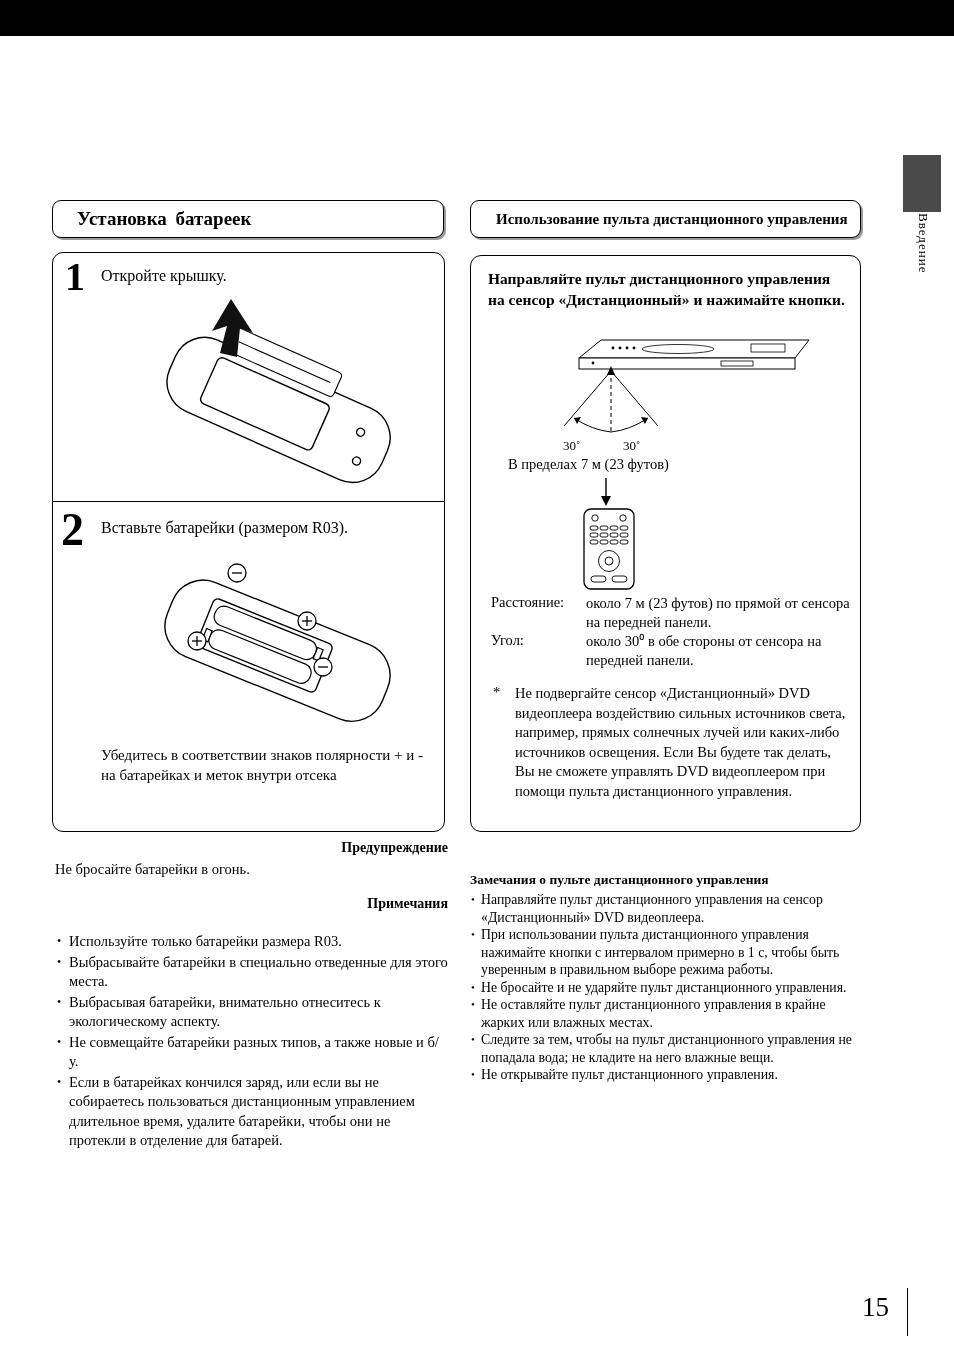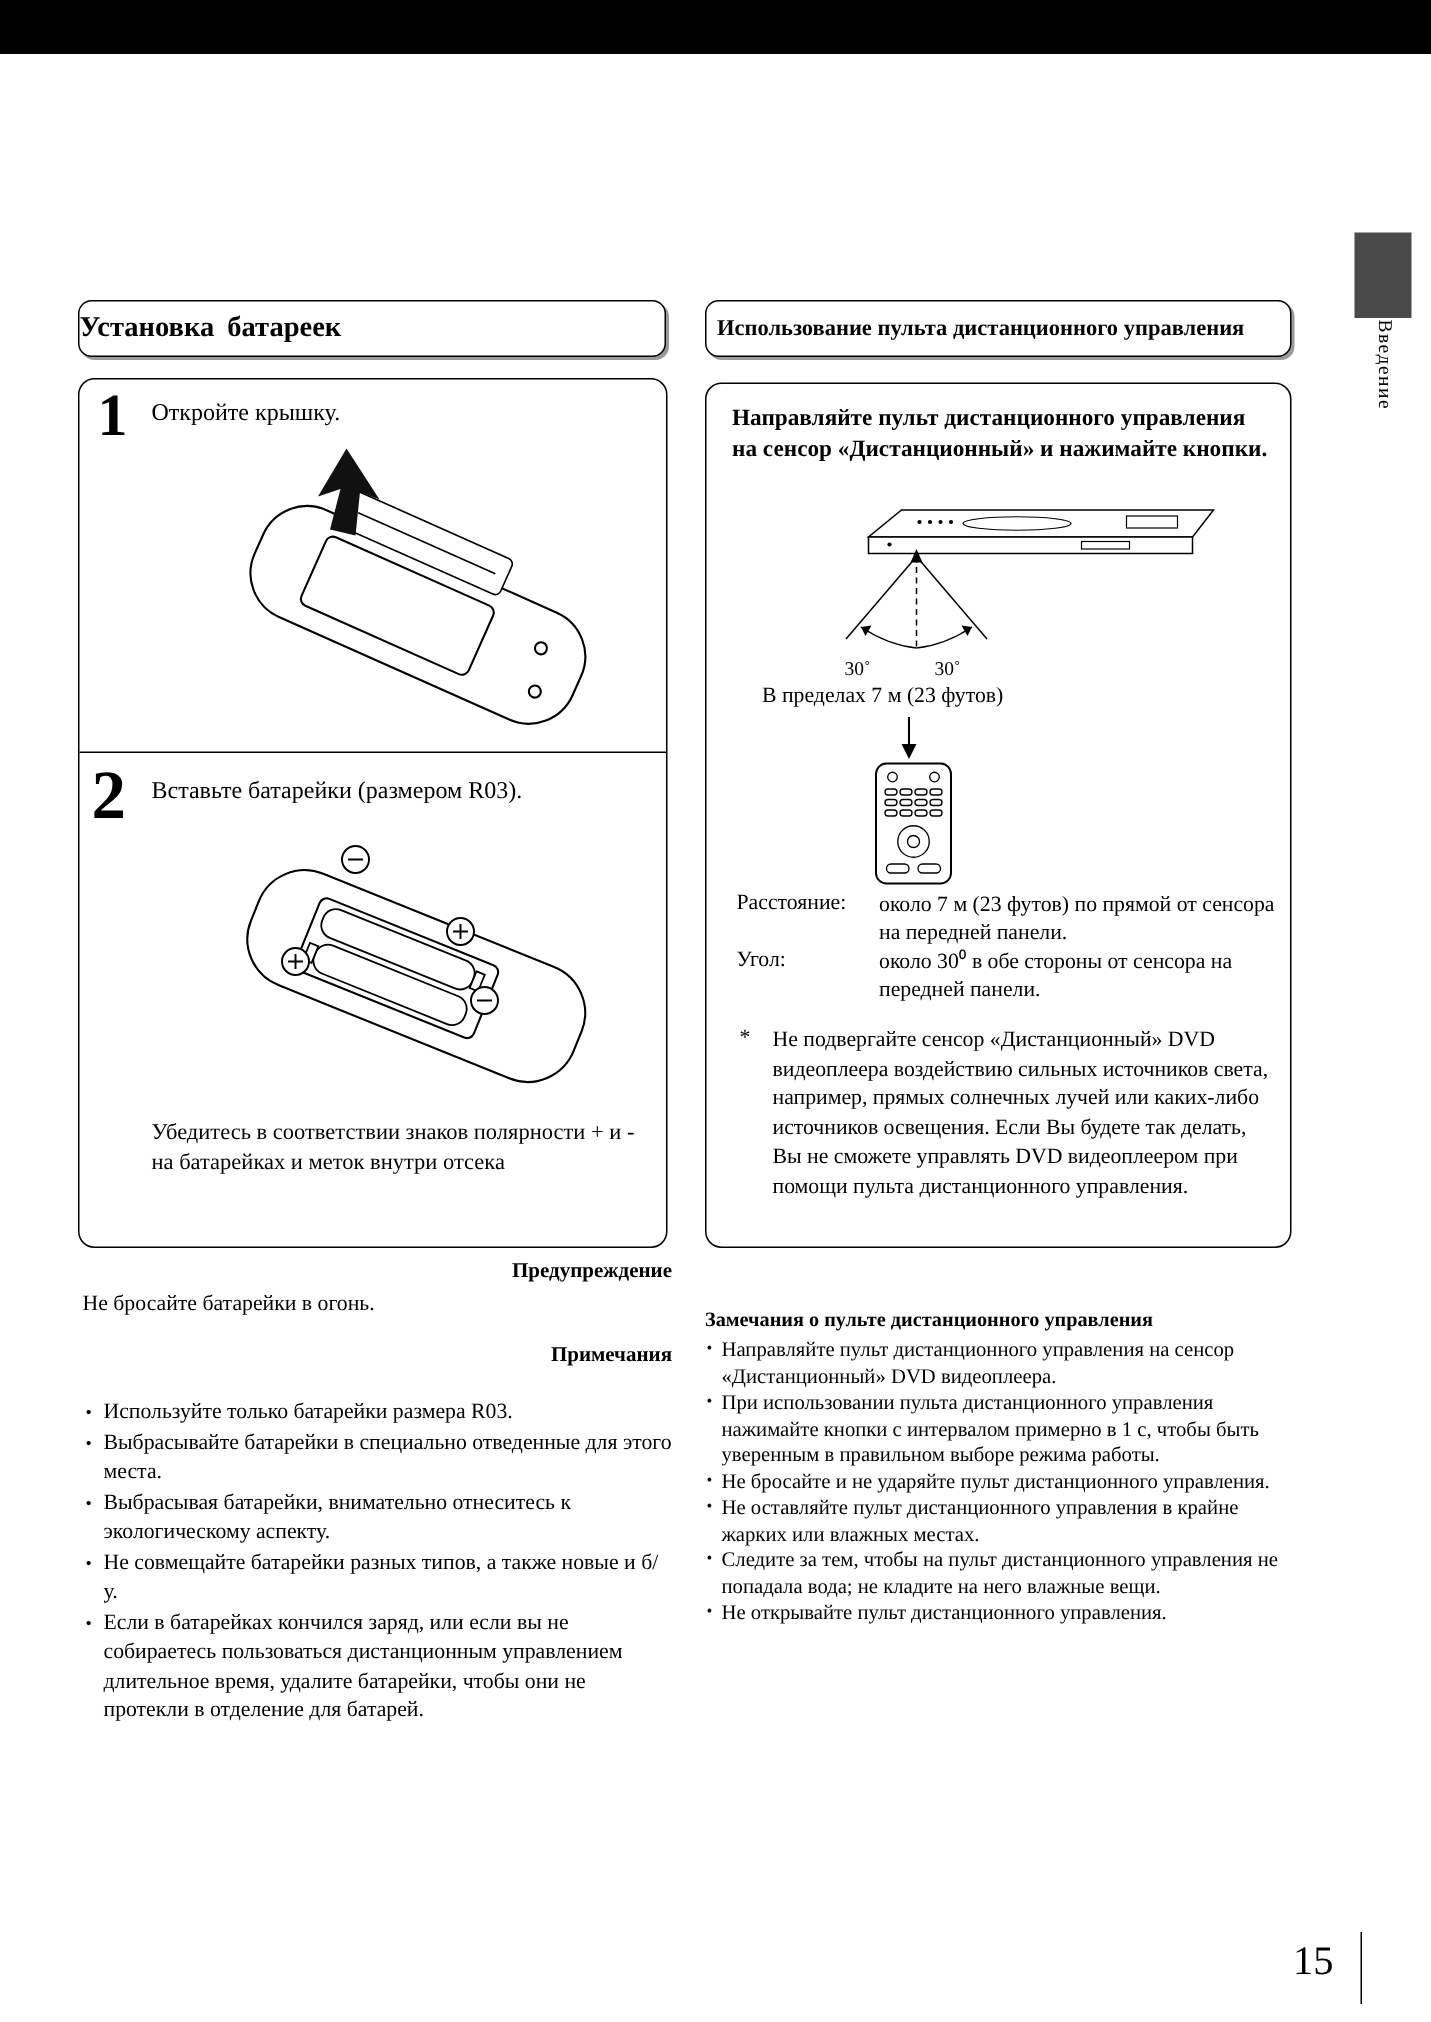--- a/index.html
+++ b/index.html
@@ -15,22 +15,22 @@
   .side-tab { left:903px; top:155px; width:38px; height:57px; background:#4a4a4a; }
   .side-label {
     left:905px; top:213px; width:26px; height:110px;
     writing-mode:vertical-rl; font-size:13px; letter-spacing:1px;
   }
 
   .title-box {
     border:1.5px solid #000; border-radius:9px; background:#fff;
     box-shadow:2px 2px 0 #9a9a9a; font-weight:bold; display:flex; align-items:center;
   }
-  .title-left  { left:52px;  top:200px; width:392px; height:38px; font-size:19px; padding-left:0; word-spacing:4px; }
-  .title-right { left:470px; top:200px; width:391px; height:38px; font-size:15px; padding-left:7px; }
+  .title-left  { left:52px;  top:200px; width:392px; height:38px; font-size:19px; padding-left:24px; word-spacing:4px; }
+  .title-right { left:470px; top:200px; width:391px; height:38px; font-size:15px; padding-left:25px; }
 
   .content-box { border:1.2px solid #000; border-radius:11px; background:#fff; }
   .box-left  { left:52px;  top:252px; width:393px; height:580px; }
   .box-right { left:470px; top:255px; width:391px; height:577px; }
 
   
   .l-step1-num { left:12px; top:0px;  font-size:40px; font-weight:bold; }
   .l-step1-text{ left:48px; top:14px; font-size:16px; }
   .l-art1      { left:92px; top:44px; width:268px; height:200px; }
   .l-divider   { left:0; top:248px; width:100%; border-top:1px solid #000; height:0; }

